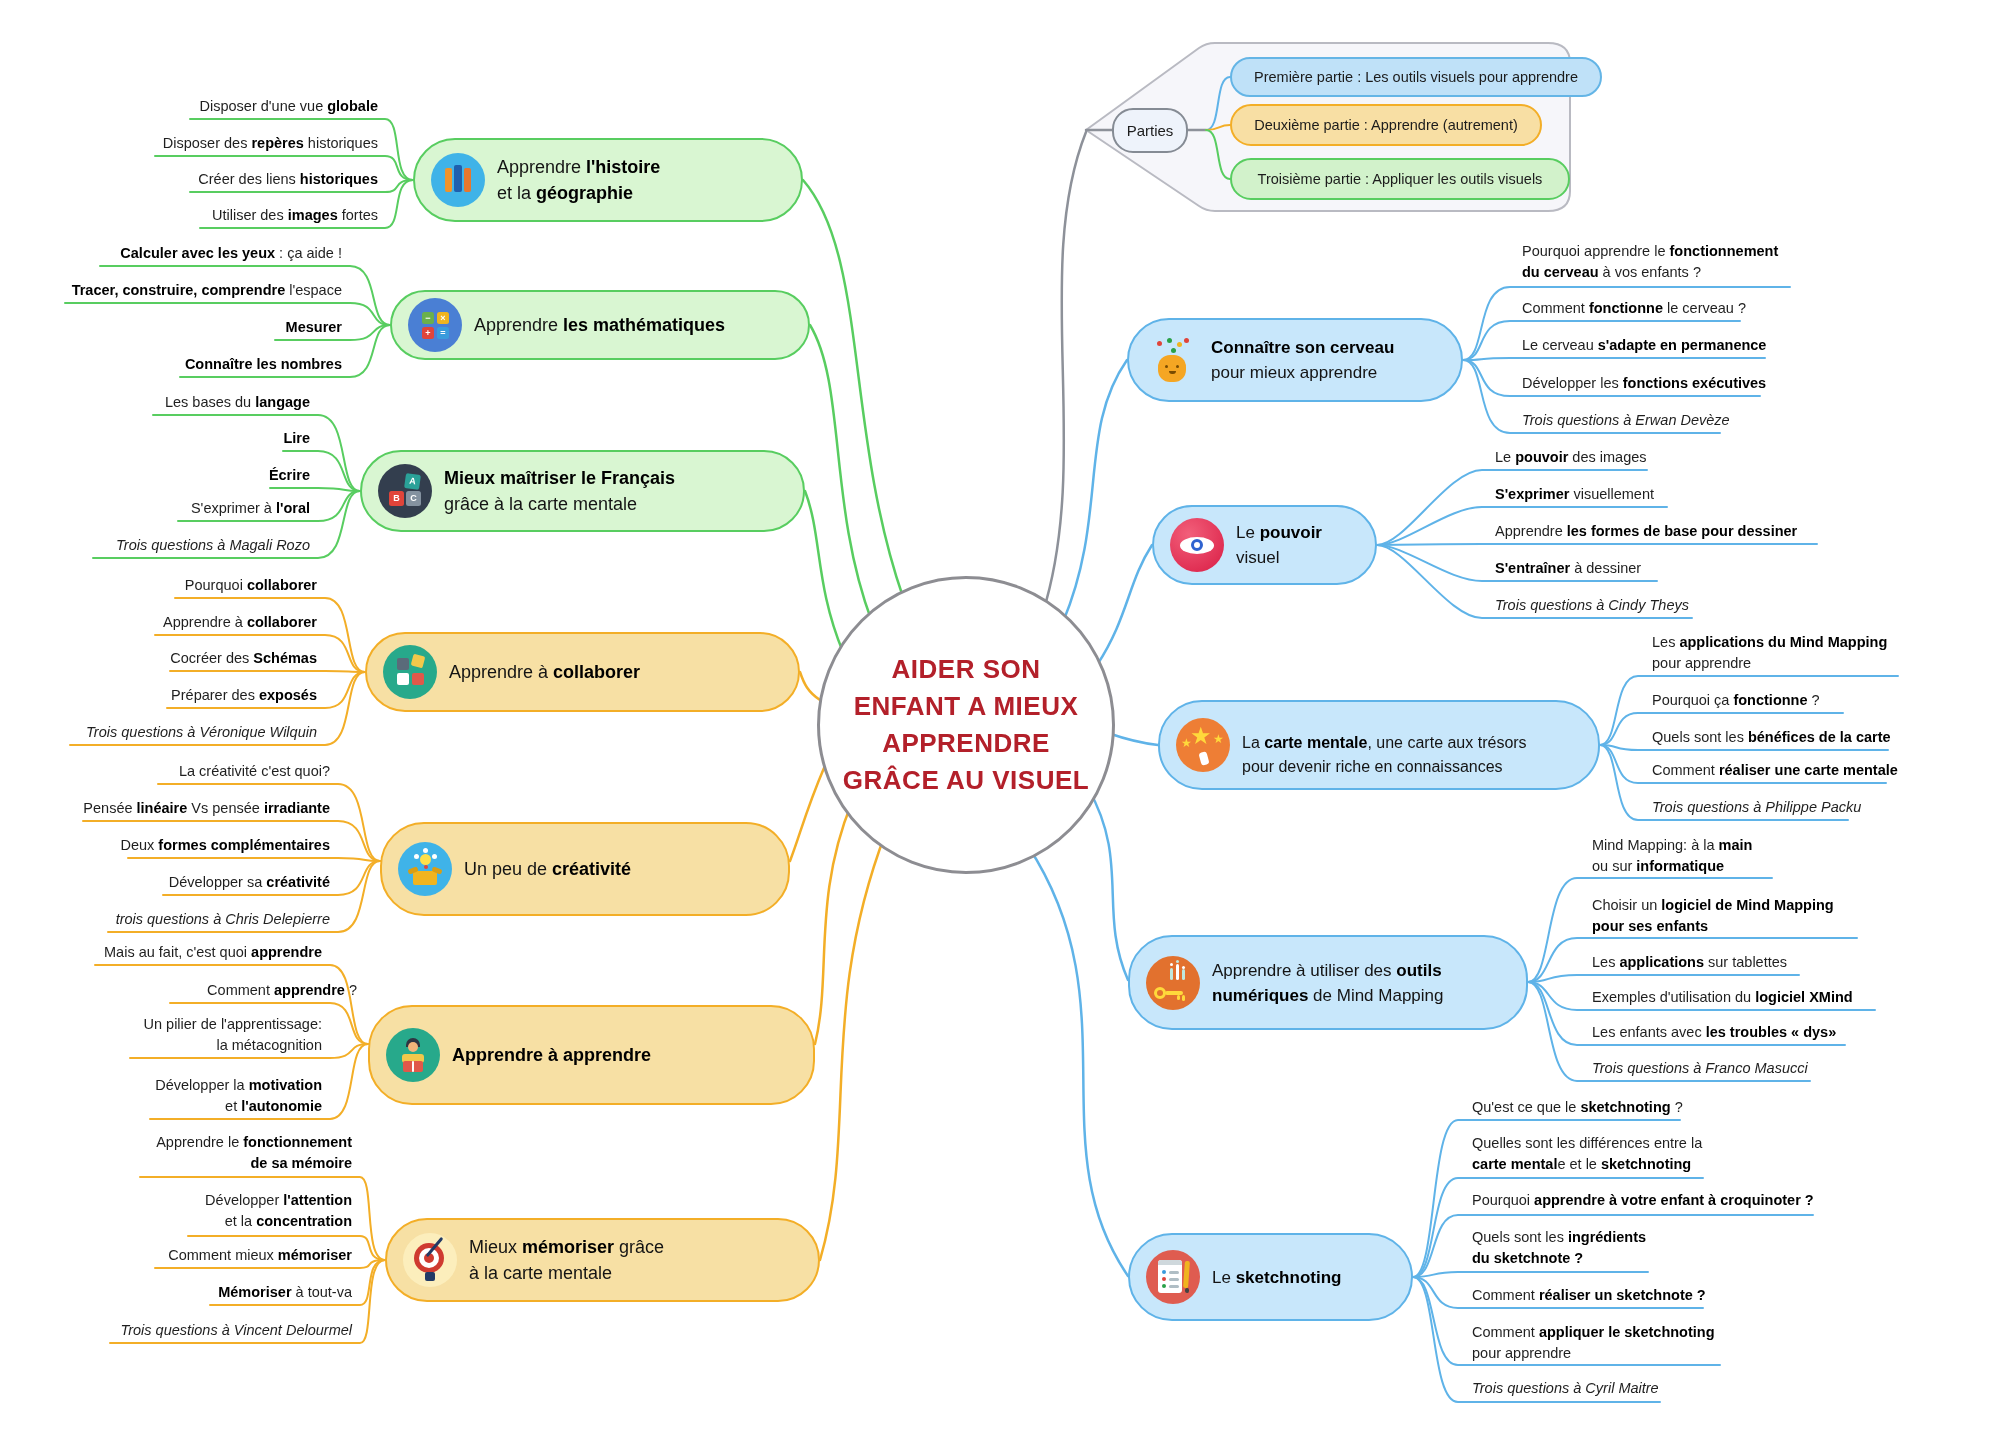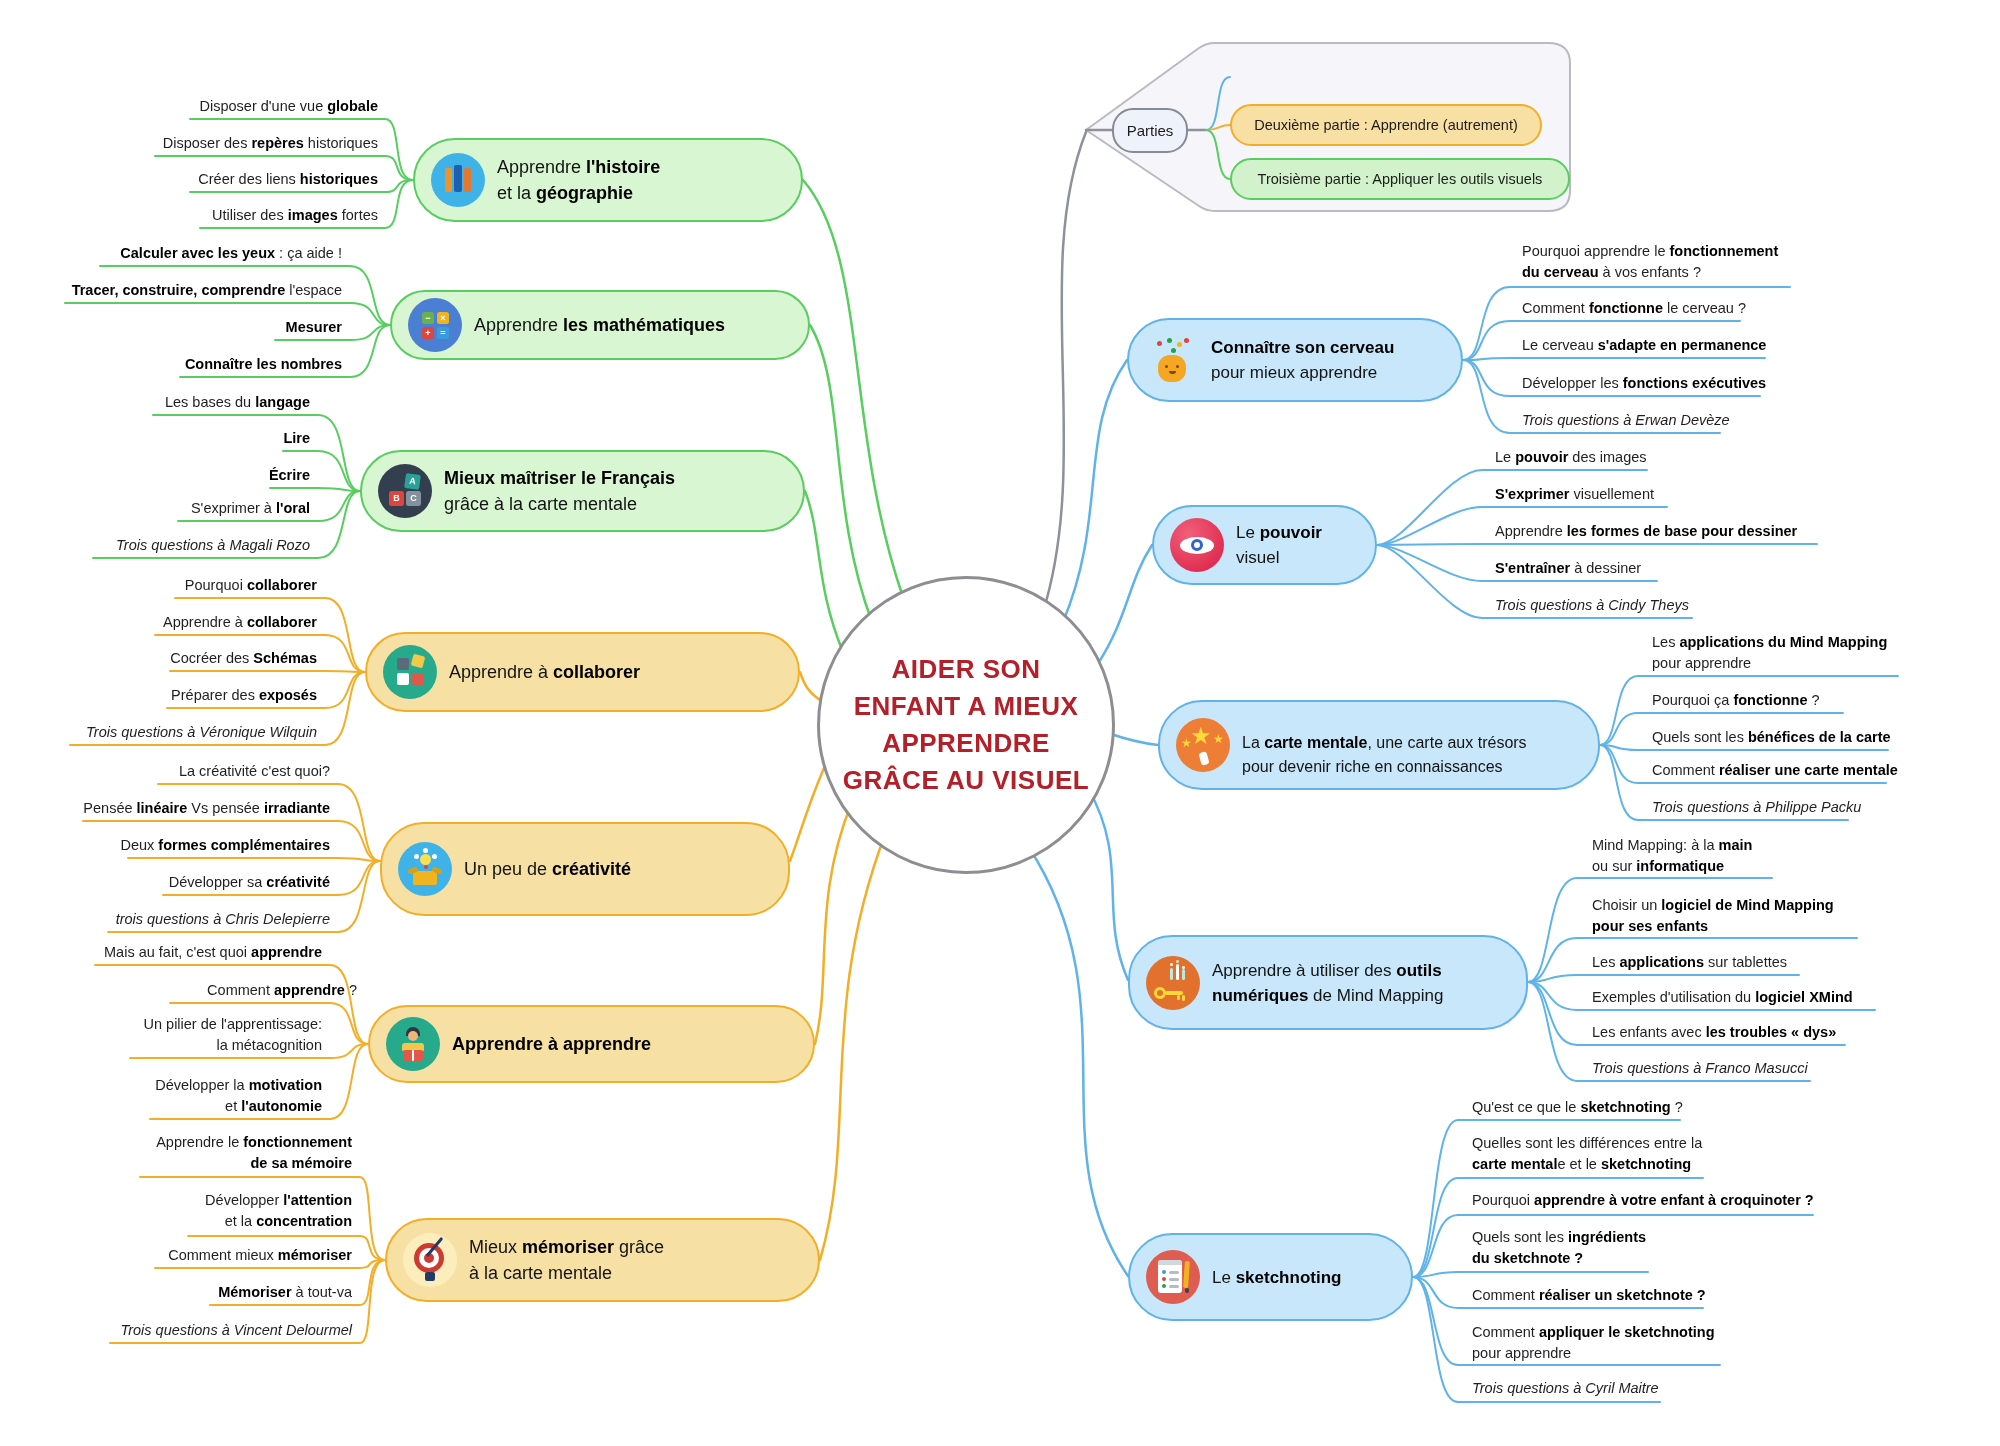--- a/index.html
+++ b/index.html
@@ -153,20 +153,21 @@
     <path d="M1413,1277 C1437,1277 1430,1402 1458,1402 L1660,1402"></path>
   </g>
 </svg>
 
 <div class="center">AIDER SON
 ENFANT A MIEUX
 APPRENDRE
 GRÂCE AU VISUEL</div>
 
 <div class="pbubble root" style="left:1112px;top:108px;width:76px;height:45px">Parties</div>
+<div class="pbubble pblue" style="left:1230px;top:57px;width:372px;height:40px">Première partie : Les outils visuels pour apprendre</div>
 <div class="pbubble pyellow" style="left:1230px;top:104px;width:312px;height:42px">Deuxième partie : Apprendre (autrement)</div>
 <div class="pbubble pgreen" style="left:1230px;top:158px;width:340px;height:42px">Troisième partie : Appliquer les outils visuels</div>
 
 <div class="bubble green" style="left:413px;top:138px;width:390px;height:84px">
   <div class="icon ic-hist">
     <span class="s" style="left:14px;top:15px;width:7px;height:24px;background:#f09329"></span>
     <span class="s" style="left:23px;top:12px;width:8px;height:27px;background:#1e5fae"></span>
     <span class="s" style="left:33px;top:15px;width:7px;height:24px;background:#e8772e"></span>
   </div>
   <div class="title"><span>Apprendre </span><span class="b">l'histoire</span><span>
@@ -230,21 +231,21 @@
     <span class="s" style="left:26px;top:23px;width:4px;height:4px;border-radius:50%;background:#e0443a"></span>
   </div>
   <div class="title"><span>Un peu de </span><span class="b">créativité</span></div>
 </div>
 <div class="child left" style="right:1670px;top:761px"><span>La créativité c'est quoi?</span></div>
 <div class="child left" style="right:1670px;top:798px"><span>Pensée </span><span class="b">linéaire</span><span> Vs pensée </span><span class="b">irradiante</span></div>
 <div class="child left" style="right:1670px;top:835px"><span>Deux </span><span class="b">formes complémentaires</span></div>
 <div class="child left" style="right:1670px;top:872px"><span>Développer sa </span><span class="b">créativité</span></div>
 <div class="child left" style="right:1670px;top:909px"><span class="i">trois questions à Chris Delepierre</span></div>
 
-<div class="bubble yellow" style="left:368px;top:1005px;width:447px;height:78px">
+<div class="bubble yellow" style="left:368px;top:1005px;width:447px;height:100px">
   <div class="icon ic-app">
     <span class="s" style="left:20px;top:10px;width:14px;height:9px;background:#2f3542;border-radius:7px 7px 0 0"></span>
     <span class="s" style="left:22px;top:14px;width:10px;height:10px;border-radius:50%;background:#f3b479"></span>
     <span class="s" style="left:16px;top:26px;width:22px;height:9px;background:#f2c84b;border-radius:3px"></span>
     <span class="s" style="left:17px;top:33px;width:20px;height:11px;background:#e0584a;border-radius:2px"></span>
     <span class="s" style="left:26px;top:33px;width:2px;height:11px;background:#fff"></span>
   </div>
   <div class="title"><span class="b">Apprendre à apprendre</span></div>
 </div>
 <div class="child left" style="right:1678px;top:942px"><span>Mais au fait, c'est quoi </span><span class="b">apprendre</span></div>

